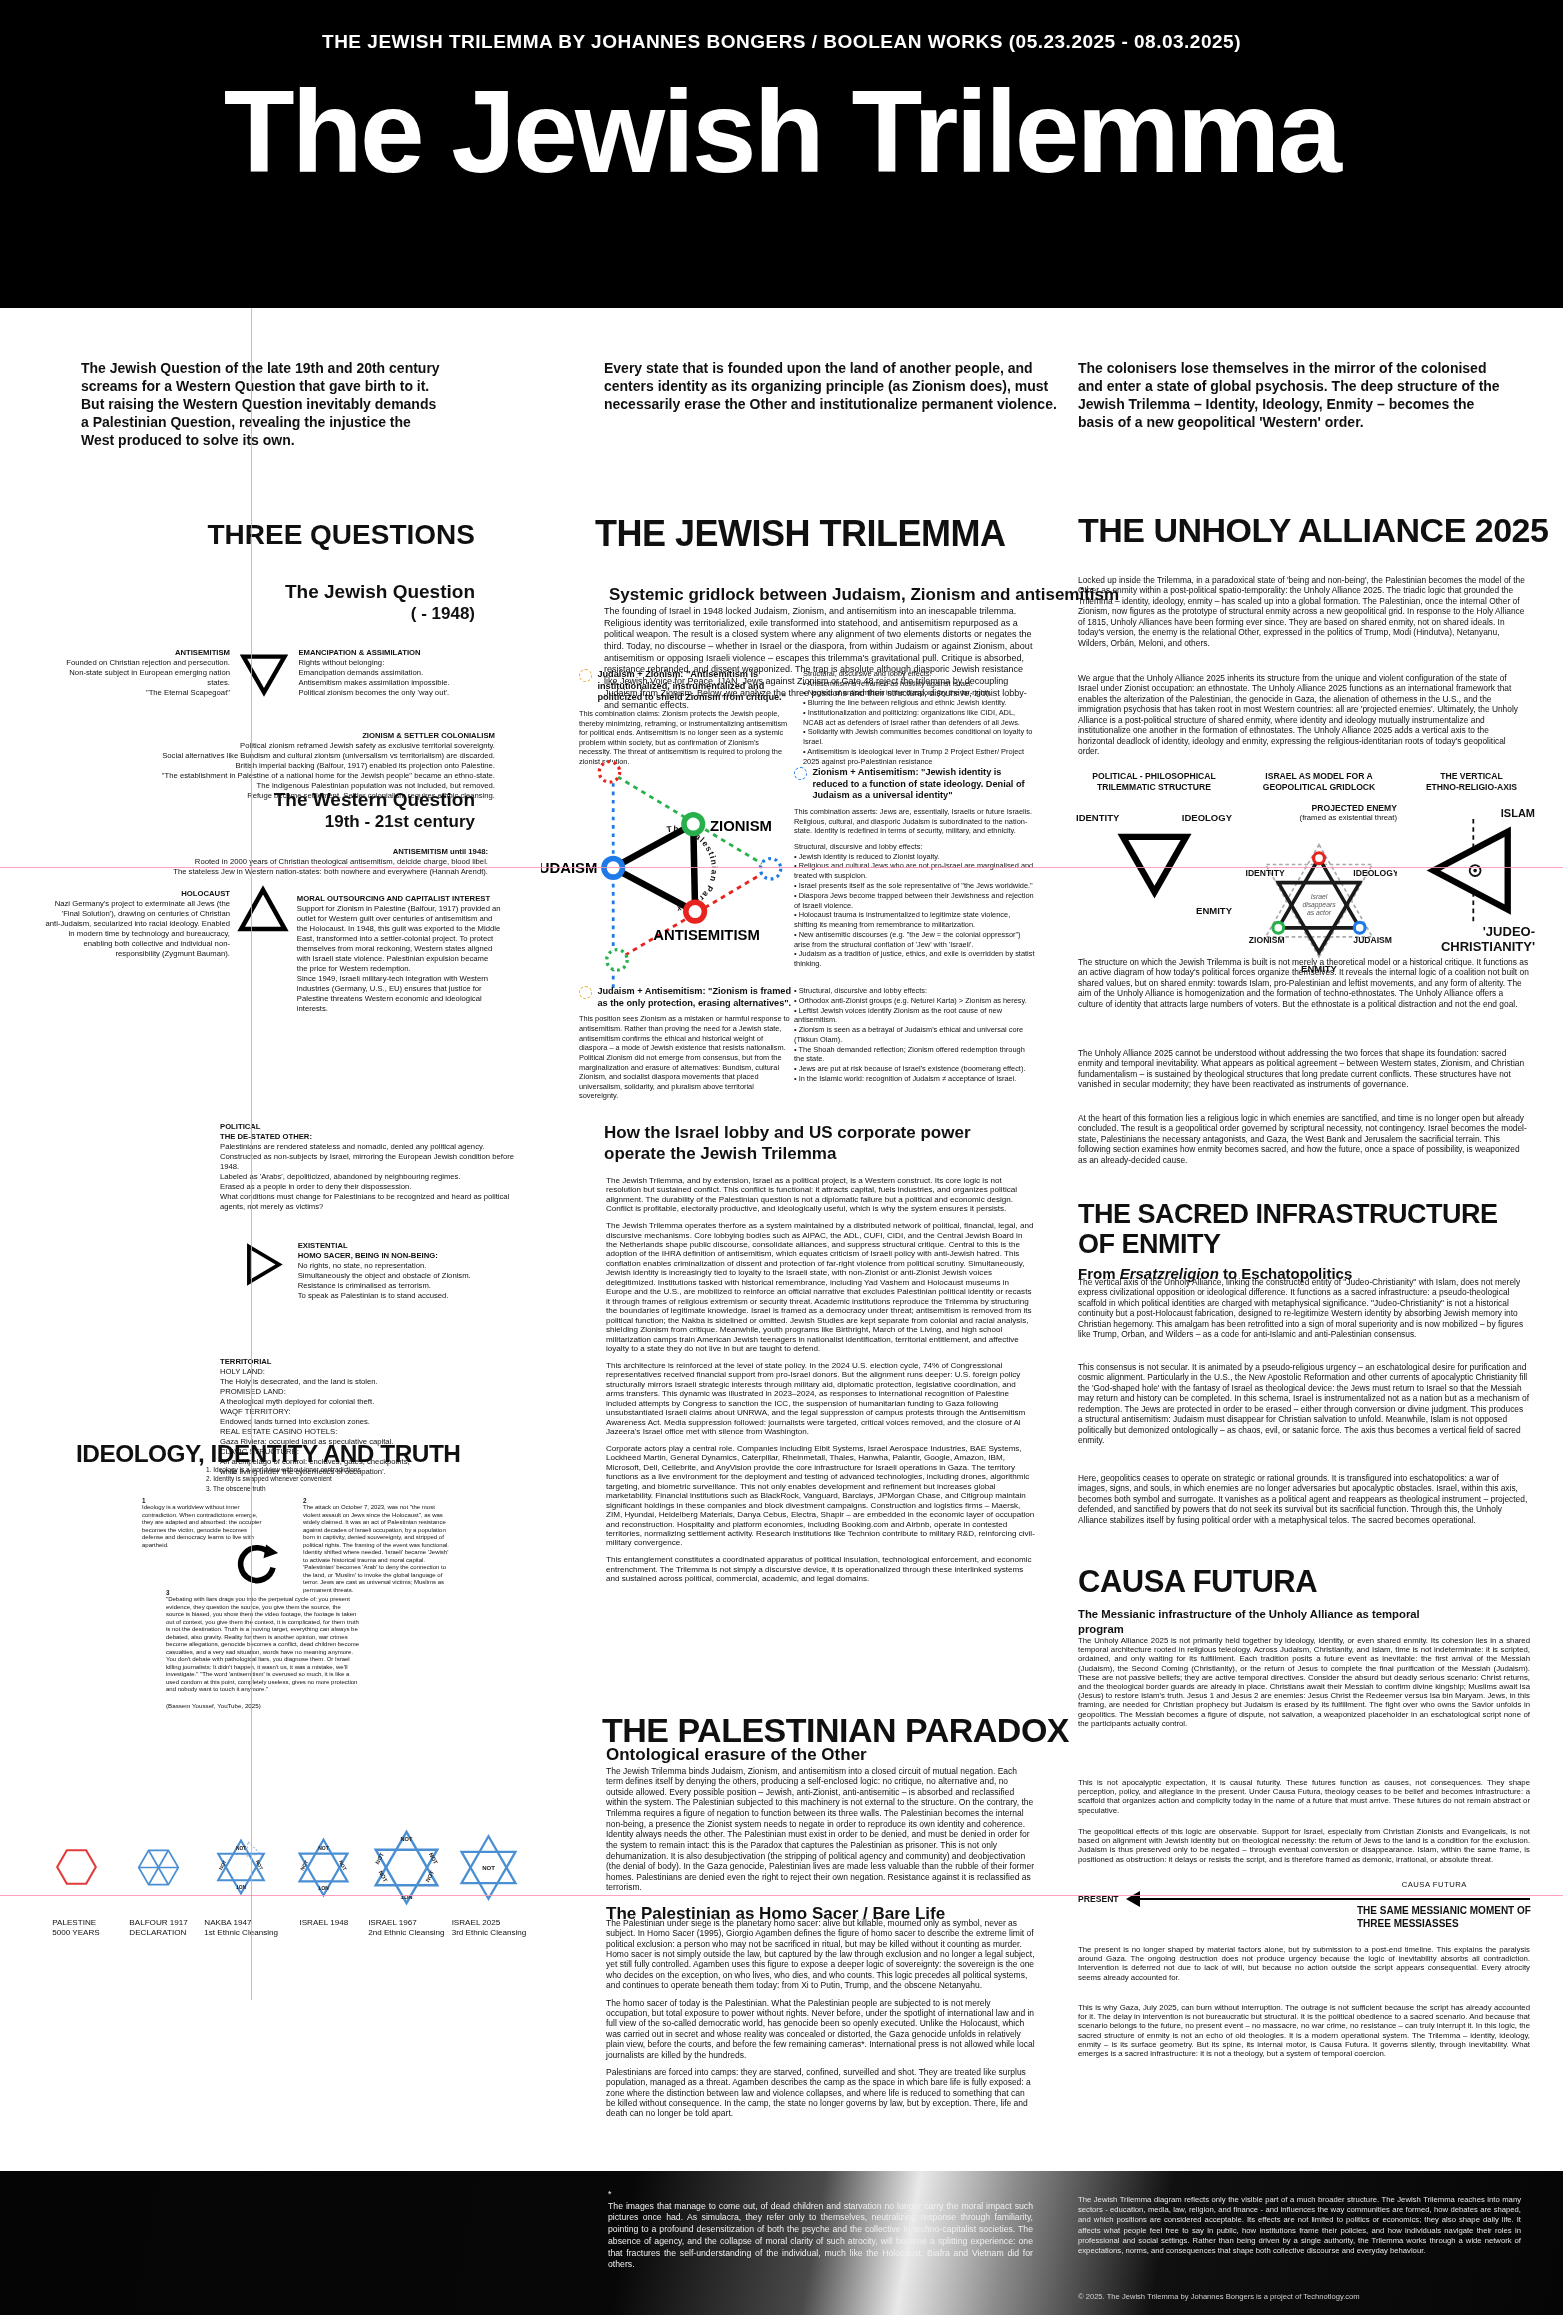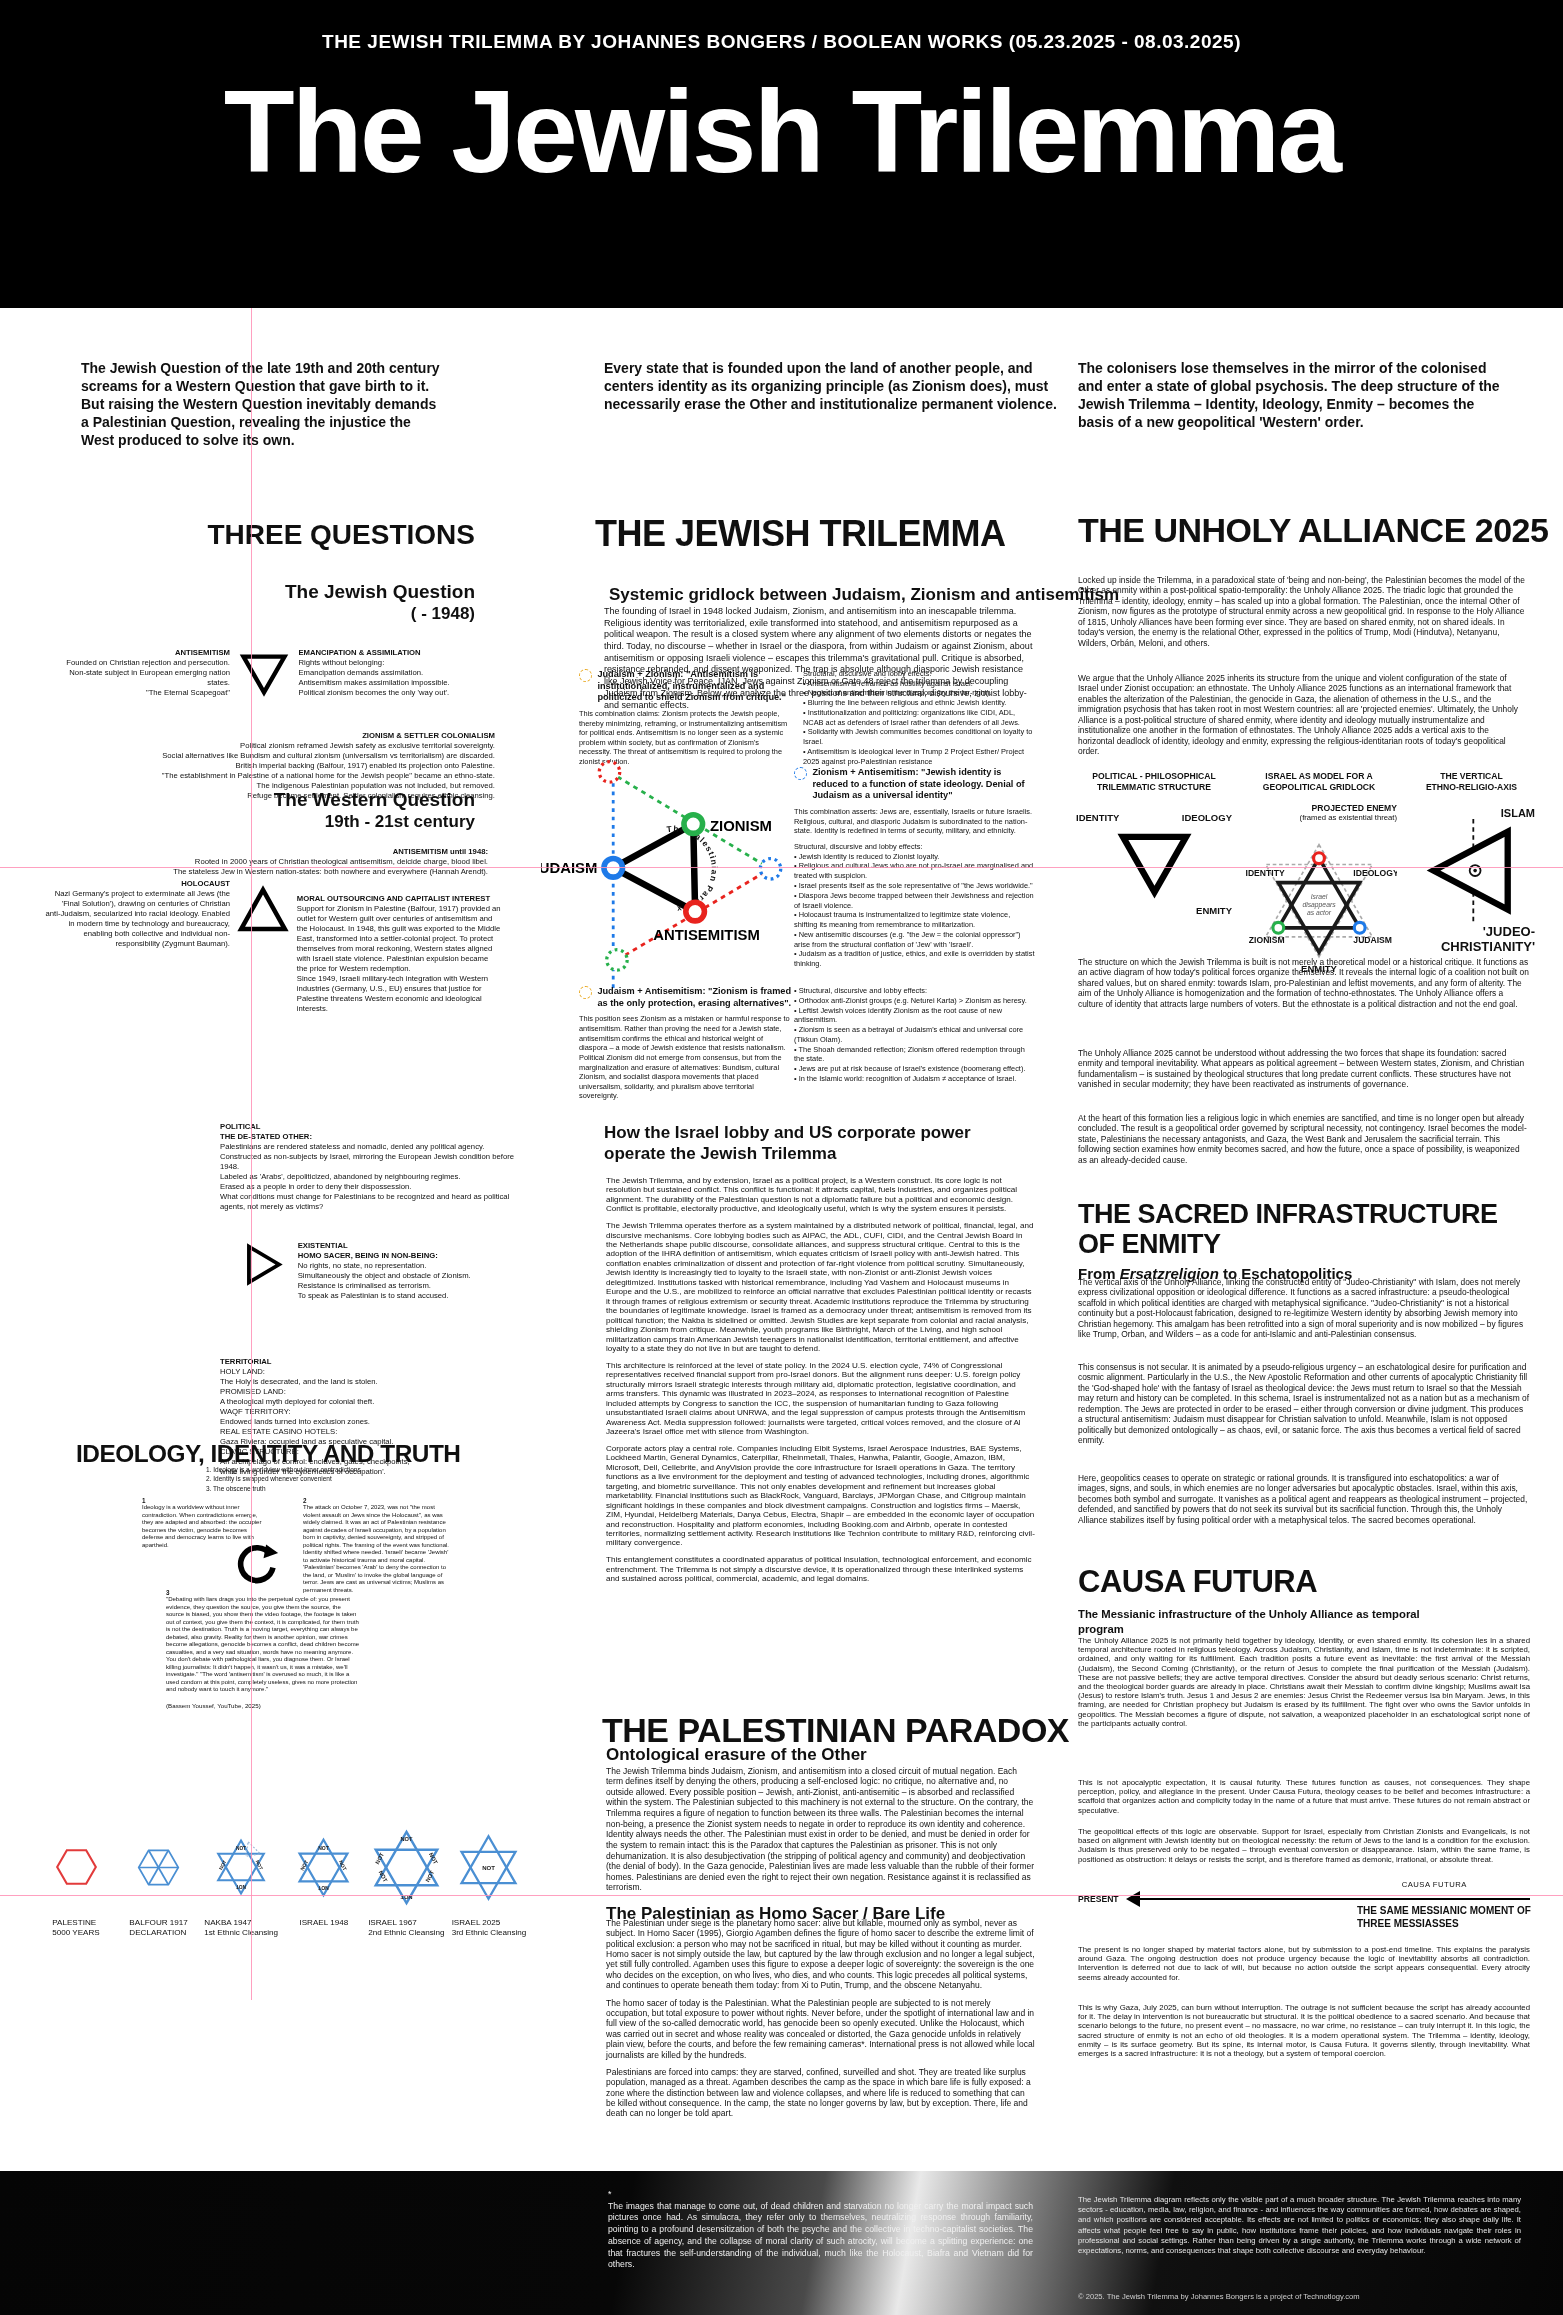--- a/index.html
+++ b/index.html
@@ -137,21 +137,21 @@
   <div class="abs c" style="left:45px;top:789px;width:430px">
     <div class="q-title">The Western Question</div>
     <div class="q-sub">19th - 21st century</div>
   </div>
   <div class="abs c" style="left:36px;top:847px;width:452px">
     <div class="tiny-h">ANTISEMITISM until 1948:</div>
     <div class="tiny pre">Rooted in 2000 years of Christian theological antisemitism, deicide charge, blood libel.
 The stateless Jew in Western nation-states: both nowhere and everywhere (Hannah Arendt).</div>
   </div>
   <div class="abs row" style="left:45px;top:879px;width:470px">
-    <div class="r" style="width:185px;margin-top:0">
+    <div class="r" style="width:185px;margin-top:10px">
       <div class="tiny-h">HOLOCAUST</div>
       <div class="tiny pre">Nazi Germany's project to exterminate all Jews (the 'Final Solution'), drawing on centuries of Christian anti-Judaism, secularized into racial ideology. Enabled in modern time by technology and bureaucracy, enabling both collective and individual non-responsibility (Zygmunt Bauman).</div>
     </div>
     <svg width="56" height="51" viewBox="0 0 100 90" style="margin:5.4px 5.4px 0 5.4px">
       <path d="M50 10 L89 80 L11 80 Z" fill="none" stroke="#000" stroke-width="8"></path>
     </svg>
     <div style="width:204px;margin-top:15px">
       <div class="tiny-h">MORAL OUTSOURCING AND CAPITALIST INTEREST</div>
       <div class="tiny pre">Support for Zionism in Palestine (Balfour, 1917) provided an outlet for Western guilt over centuries of antisemitism and the Holocaust. In 1948, this guilt was exported to the Middle East, transformed into a settler-colonial project. To protect themselves from moral reckoning, Western states aligned with Israeli state violence. Palestinian expulsion became the price for Western redemption.
 Since 1949, Israeli military-tech integration with Western industries (Germany, U.S., EU) ensures that justice for Palestine threatens Western economic and ideological interests.</div>

